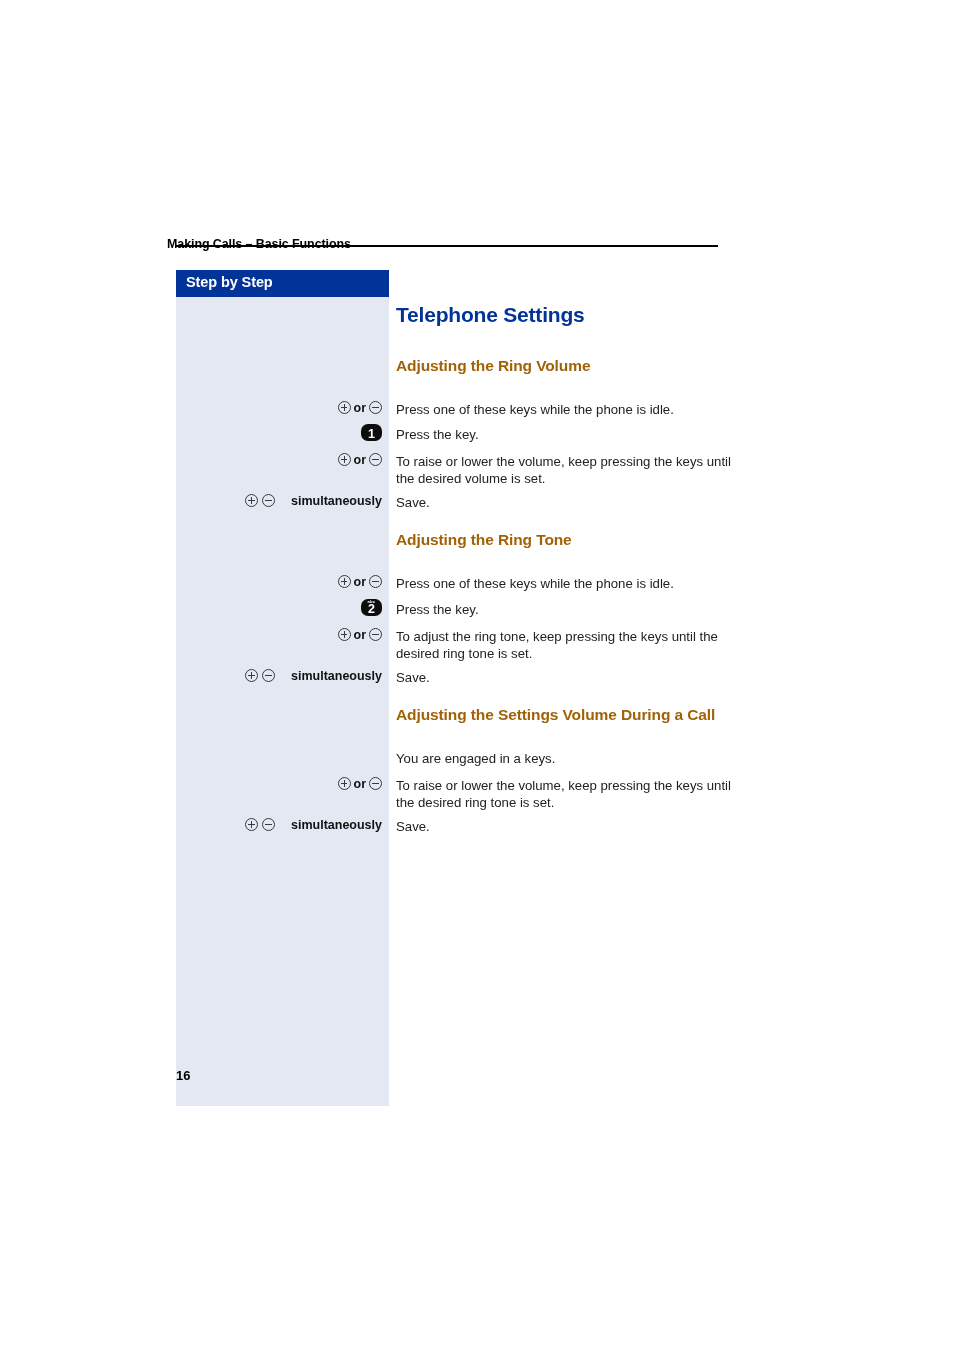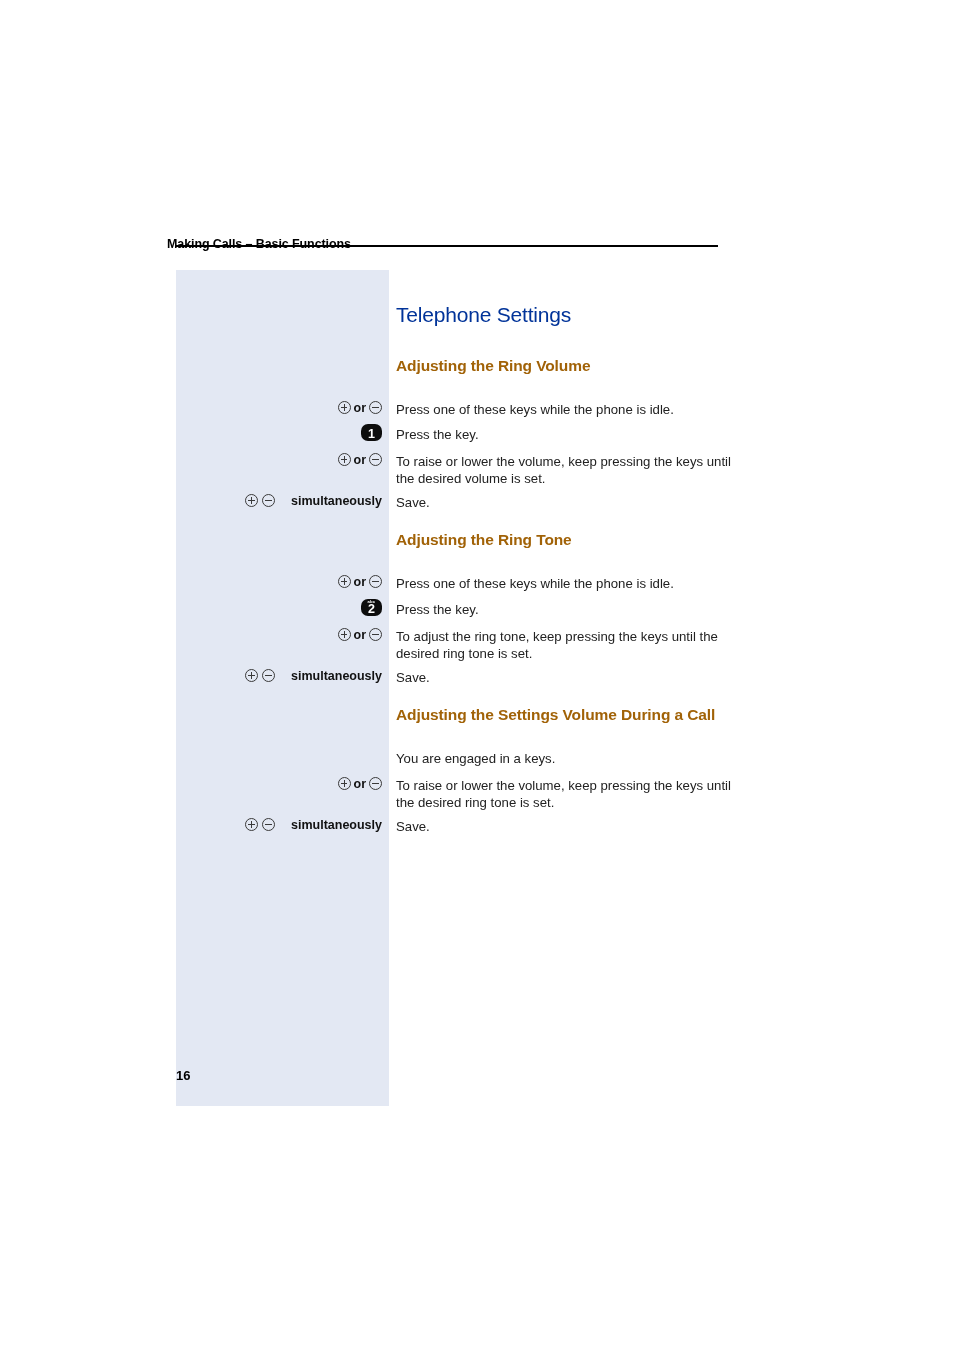--- a/index.html
+++ b/index.html
@@ -68,21 +68,21 @@
     font-size: 14.5px;
     font-weight: bold;
     color: #ffffff;
     letter-spacing: -0.1px;
   }
 
   
   .h1 {
     position: absolute;
     font-size: 21px;
-    font-weight: normal;
+    font-weight: bold;
     color: #013399;
     letter-spacing: -0.2px;
     white-space: nowrap;
   }
   .h2 {
     position: absolute;
     font-size: 15.5px;
     font-weight: bold;
     color: #a16207;
     letter-spacing: -0.1px;
@@ -201,20 +201,23 @@
 </style>
 </head>
 <body>
 
 <div class="page">
 
   <div class="running-header">Making Calls – Basic Functions</div>
   <div class="header-rule"></div>
 
   <div class="sidebar"></div>
+  <div class="sidebar-header">
+    <div class="sidebar-header-label">Step by Step</div>
+  </div>
 
   <div class="h1" style="left:396px; top:303px;">Telephone Settings</div>
 
   <div class="h2" style="left:396px; top:357px;">Adjusting the Ring Volume</div>
 
   <div class="cue-wrap" style="top:401px;">
     <span class="ico-circle ico-plus"></span><span class="or-word">or</span><span class="ico-circle ico-minus"></span>
   </div>
   <div class="step-text" style="top:401px;">Press one of these keys while the phone is idle.</div>
 

